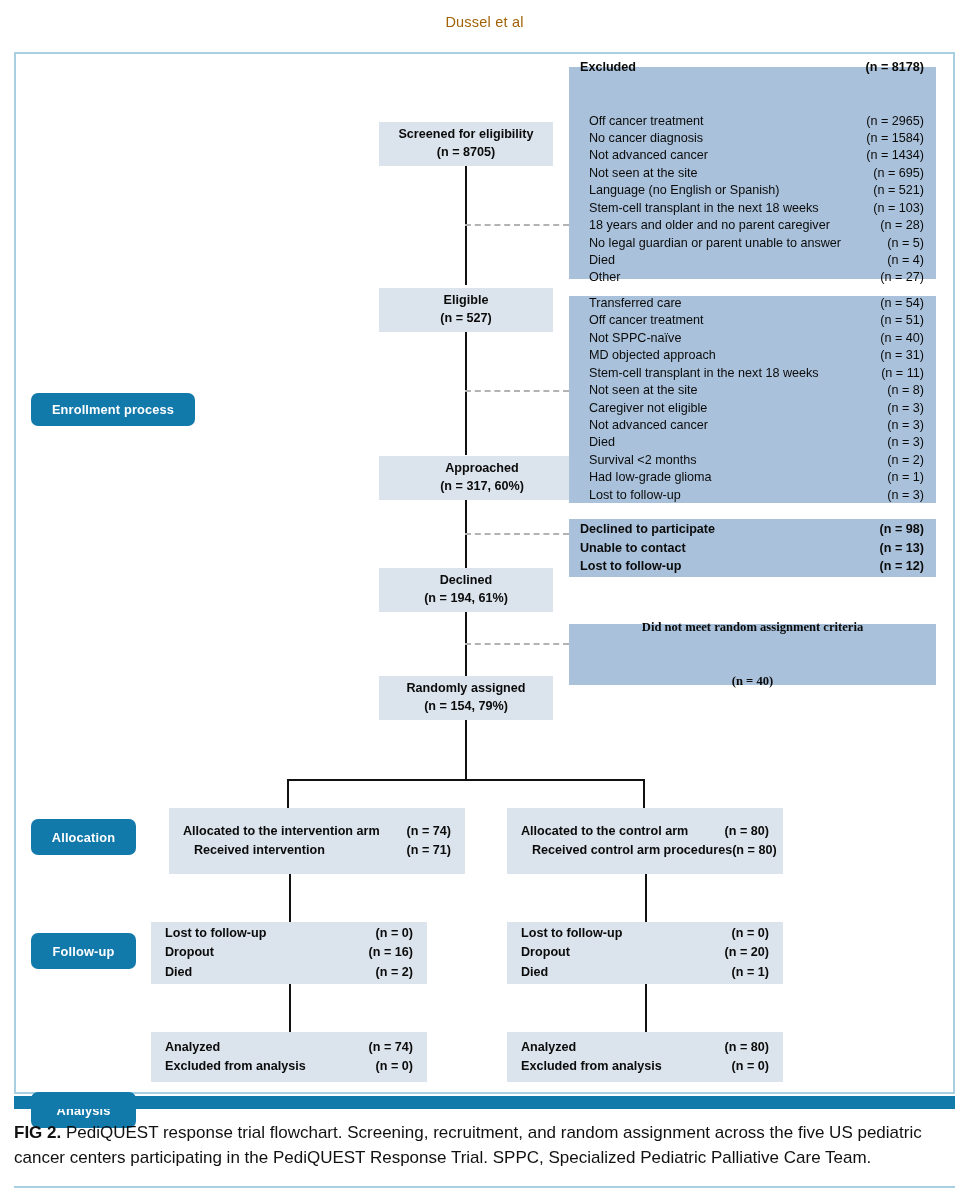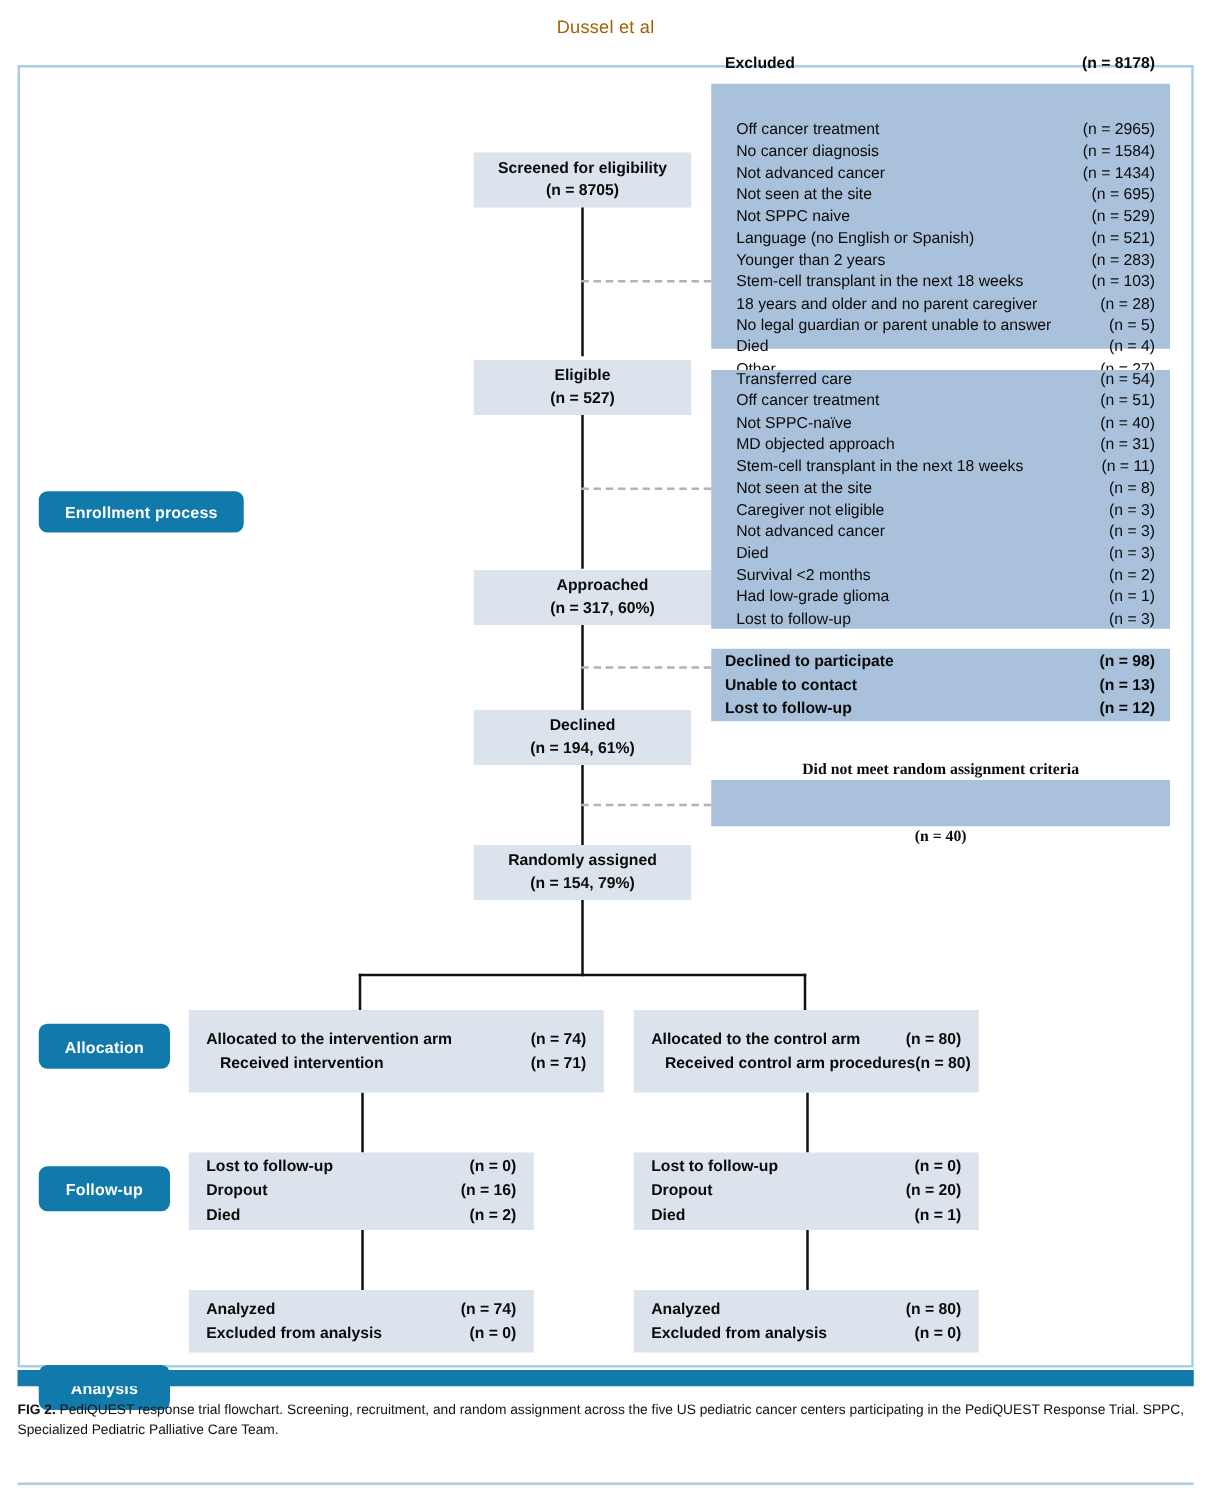--- a/index.html
+++ b/index.html
@@ -78,21 +78,21 @@
   .armbox .row { line-height: 1.52; }
   .armbox .row .num { margin-left: auto; }
 
   
   .capbar {
     position: absolute; left: 14px; top: 1096px;
     width: 941px; height: 13px; background: #1279ab;
   }
   .caption {
     position: absolute; left: 14px; top: 1121px; width: 944px;
-    font-size: 11px; line-height: 1.45; color: #111;
+    font-size: 17px; line-height: 1.45; color: #111;
     text-align: left;
   }
   .caption b { font-weight: bold; }
   .botrule {
     position: absolute; left: 14px; top: 1186px;
     width: 941px; height: 2px; background: #a9cfe3;
   }
 </style>
 </head>
 <body>
@@ -175,32 +175,24 @@
       </div>
       <div class="row item">
         <span class="lbl">Not advanced cancer</span>
         <span class="num">(n = 1434)</span>
       </div>
       <div class="row item">
         <span class="lbl">Not seen at the site</span>
         <span class="num">(n = 695)</span>
       </div>
       <div class="row item">
-        <span class="lbl">Not SPPC naive</span>
-        <span class="num">(n = 529)</span>
-      </div>
-      <div class="row item">
         <span class="lbl">Language (no English or Spanish)</span>
         <span class="num">(n = 521)</span>
       </div>
       <div class="row item">
-        <span class="lbl">Younger than 2 years</span>
-        <span class="num">(n = 283)</span>
-      </div>
-      <div class="row item">
         <span class="lbl">Stem-cell transplant in the next 18 weeks</span>
         <span class="num">(n = 103)</span>
       </div>
       <div class="row item">
         <span class="lbl">18 years and older and no parent caregiver</span>
         <span class="num">(n = 28)</span>
       </div>
       <div class="row item">
         <span class="lbl">No legal guardian or parent unable to answer</span>
         <span class="num">(n = 5)</span>
@@ -279,26 +271,26 @@
         <span class="lbl">Unable to contact</span>
         <span class="num">(n = 13)</span>
       </div>
       <div class="row head">
         <span class="lbl">Lost to follow-up</span>
         <span class="num">(n = 12)</span>
       </div>
     </div>
 </div>
 
-<div class="box side center" style="left:569px; top:624px; width:367px; height:37px;font-family:Liberation Serif, serif;">
+<div class="box side center" style="left:569px; top:624px; width:367px; height:61px;font-family:Liberation Serif, serif;">
   <div>Did not meet random assignment criteria</div>
   <div>(n = 40)</div>
 </div>
 
-<div class="box armbox" style="left:151px; top:808px; width:332px; height:66px;">
+<div class="box armbox" style="left:169px; top:808px; width:296px; height:66px;">
   <div id="int-alloc">
       <div class="row head">
         <span class="lbl">Allocated to the intervention arm</span>
         <span class="num">(n = 74)</span>
       </div>
       <div class="row head">
         <span class="lbl" style="padding-left: 11px;">Received intervention</span>
         <span class="num">(n = 71)</span>
       </div>
     </div>

